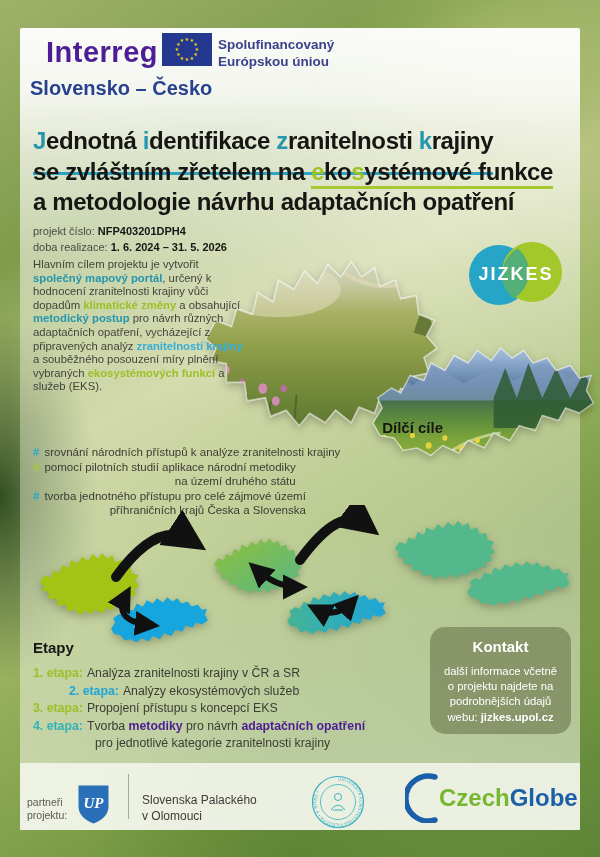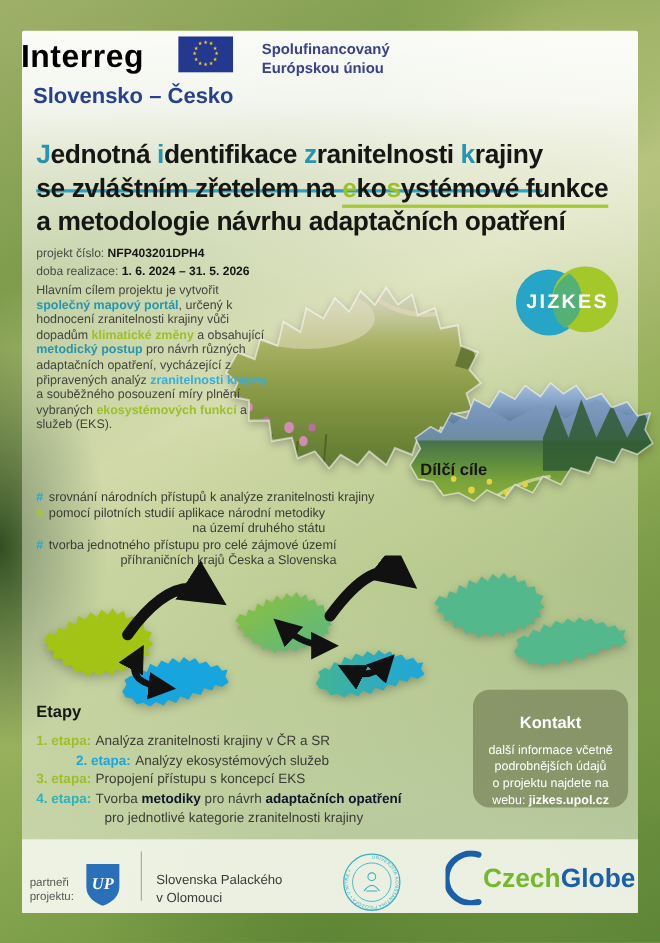--- a/index.html
+++ b/index.html
@@ -11,54 +11,54 @@
     radial-gradient(ellipse 140px 260px at 0% 58%, rgba(34,66,24,.9), rgba(34,66,24,0) 70%),
     radial-gradient(ellipse 200px 240px at 100% 68%, rgba(120,150,70,.85), rgba(120,150,70,0) 70%),
     radial-gradient(ellipse 300px 200px at 50% 100%, rgba(90,130,50,.8), rgba(90,130,50,0) 70%),
     linear-gradient(150deg,#9fb169 0%,#7e9c4c 22%,#bac583 40%,#95af5b 58%,#7a9c47 75%,#5d8536 100%);}
   .panel{position:absolute;left:20px;top:28px;width:560px;height:802px;border-radius:2px;background:linear-gradient(180deg,
     rgba(255,255,255,.96) 0%, rgba(255,255,255,.9) 8%,
     rgba(252,252,246,.74) 16%, rgba(248,249,235,.56) 30%,
     rgba(244,246,224,.42) 48%, rgba(240,244,220,.44) 62%,
     rgba(242,245,228,.5) 78%, rgba(248,250,240,.58) 100%);}
   
-  .interreg{left:19px;top:36px;font-size:29px;font-weight:800;color:#000000;letter-spacing:.5px;}
+  .interreg{left:46px;top:36px;font-size:29px;font-weight:800;color:#4c1d95;letter-spacing:.5px;}
   .euflag{left:162px;top:33px;}
-  .cofinance{left:238px;top:36px;font-size:13.5px;font-weight:700;color:#3c418c;line-height:17px;white-space:pre-line;}
+  .cofinance{left:218px;top:36px;font-size:13.5px;font-weight:700;color:#3c418c;line-height:17px;white-space:pre-line;}
   .program{left:30px;top:77px;font-size:20px;font-weight:700;color:#27418f;}
   
   .title{left:33px;top:126px;width:548px;font-size:24px;font-weight:800;color:#161614;letter-spacing:-.4px;}
   .tline{height:30.5px;line-height:29px;}
   .u-teal{border-bottom:3px solid #2aa3c4;padding-bottom:18px;}
   .u-green{border-bottom:3px solid #a6c832;padding-bottom:1px;}
   
   .meta{left:33px;top:224px;font-size:11px;color:#4a4a45;line-height:15.5px;}
   .meta b{color:#161614;}
   
   .intro{left:33px;top:258px;width:210px;margin:0;font-size:11.3px;line-height:13.6px;color:#44443d;}
   .seg-teal{color:#2696ae;font-weight:700;}
   .seg-blue{color:#35aed8;font-weight:700;}
   .seg-green{color:#9cc026;font-weight:700;}
-  .seg-bold{font-weight:800;color:#0f172a;}
+  .seg-bold{font-weight:800;color:#4c1d95;}
   
   .goals{left:33px;top:419px;width:410px;text-align:right;}
   .goals h3,.stages h3{margin:0 0 9px 0;font-size:15px;font-weight:800;color:#161614;}
   .goal{display:flex;font-size:11.5px;line-height:14.6px;color:#3c3c35;}
   .hash{font-weight:800;margin-right:5px;}
   .c-teal{color:#2aa9c9;} .c-green{color:#a6c832;}
   .gtext{white-space:pre-line;}
   
   .stages{left:33px;top:639px;width:400px;}
   .stage{font-size:12.3px;line-height:17.6px;color:#3c3c35;white-space:nowrap;}
   .stage-label{font-weight:800;margin-right:4px;}
   .sl-green{color:#9cc026;} .sl-blue{color:#1ea6da;margin-left:36px;} .sl-teal{color:#2fb2b8;}
   .stage-cont{padding-left:62px;font-size:12.3px;line-height:17.6px;color:#3c3c35;}
   
   .contact{left:430px;top:627px;width:141px;height:107px;background:rgba(104,114,72,.58);border-radius:15px;color:#fff;text-align:center;}
-  .contact h3{margin:22px 0 9px 0;font-size:15px;font-weight:800;}
+  .contact h3{margin:11px 0 9px 0;font-size:15px;font-weight:800;}
   .c-line{font-size:11.3px;line-height:15.2px;}
   .weblink{font-weight:800;color:#fff;}
   
   .partners{left:20px;top:763px;width:560px;height:67px;background:rgba(253,254,250,.72);}
   .p-label{position:absolute;left:7px;top:33px;font-size:10.5px;color:#5a5a55;line-height:13px;white-space:pre-line;}
   .p-shield{position:absolute;left:57px;top:21px;}
   .p-div{position:absolute;left:108px;top:11px;width:1px;height:45px;background:#a7a7a2;}
   .univ-name{position:absolute;left:122px;top:29px;font-size:12px;color:#3b3b38;line-height:16px;white-space:pre-line;}
   .p-seal{position:absolute;left:291px;top:12px;}
   .p-cg{position:absolute;left:385px;top:10px;}
@@ -258,22 +258,22 @@
     </div>
     <div class="stage">
       <span class="stage-label sl-teal">4. etapa:</span><span><span>Tvorba </span><span class="seg-bold">metodiky</span><span> pro návrh </span><span class="seg-bold">adaptačních opatření</span></span>
     </div>
     <div class="stage-cont">pro jednotlivé kategorie zranitelnosti krajiny</div>
   </div>
 
   <div class="abs contact">
     <h3>Kontakt</h3>
     <div class="c-line">další informace včetně</div>
+    <div class="c-line">o projektu najdete na</div>
     <div class="c-line">podrobnějších údajů</div>
-    <div class="c-line">o projektu najdete na</div>
     <div class="c-line">
       <span>webu: </span><b class="weblink">jizkes.upol.cz</b>
     </div>
   </div>
 
   <div class="abs partners">
     <div class="p-label">partneři
 projektu:</div>
     <svg class="p-shield" width="33" height="41" viewBox="0 0 33 41">
       <path d="M1.5,1.5 H31.5 V22 Q31.5,34 16.5,39.5 Q1.5,34 1.5,22 Z" fill="#2a70b8"></path>

